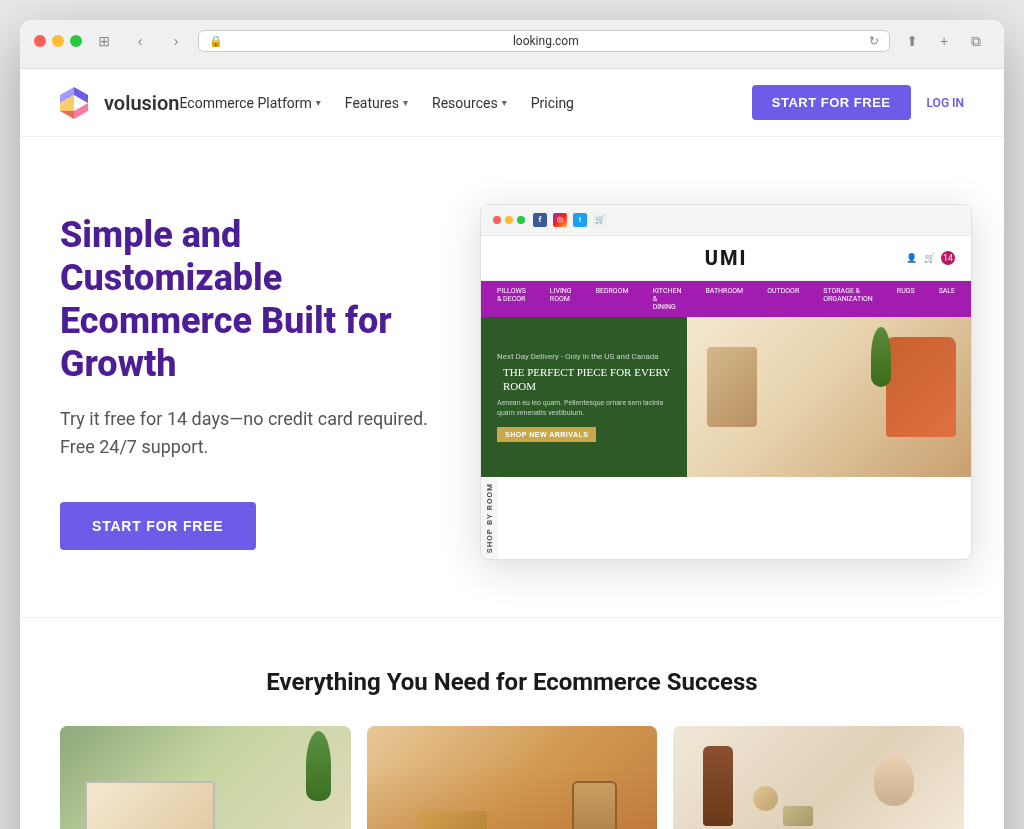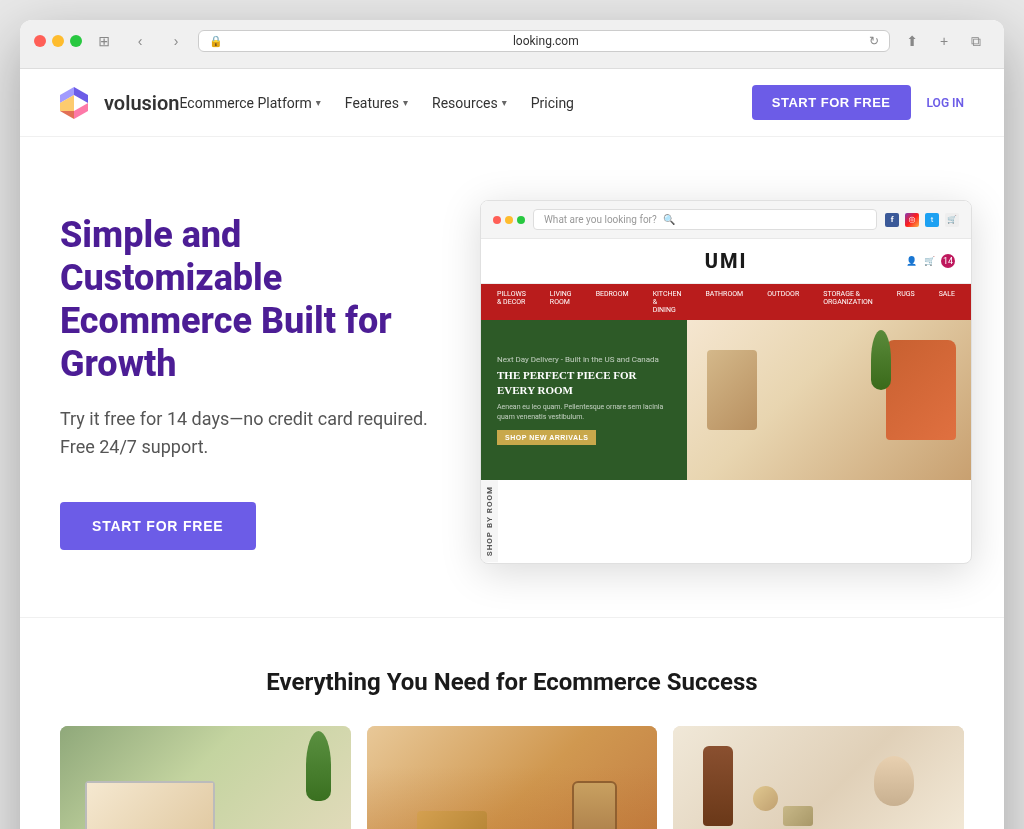--- a/index.html
+++ b/index.html
@@ -237,21 +237,21 @@
       gap: 6px;
     }
     .mock-social-icon {
       width: 16px;
       height: 16px;
       background: #ddd;
       border-radius: 2px;
       display: inline-block;
     }
     .mock-nav {
-      background: #b91c1c;
+      background: #a21caf;
       padding: 6px 16px;
       display: flex;
       gap: 24px;
     }
     .mock-nav-item {
       color: #fff;
       font-size: 7px;
       text-transform: uppercase;
     }
     .mock-hero-banner {
@@ -262,25 +262,26 @@
       background: #2d5a27;
       width: 42%;
       padding: 16px;
       display: flex;
       flex-direction: column;
       justify-content: center;
     }
     .mock-hero-headline {
       color: #fff;
       font-size: 11px;
-      font-weight: 700;
+      font-weight: 400;
       text-transform: uppercase;
       line-height: 1.3;
       margin-bottom: 6px;
       font-family: Georgia, serif;
+      margin-left: 6px;
     }
     .mock-hero-desc {
       color: rgba(255,255,255,0.7);
       font-size: 7px;
       line-height: 1.4;
       margin-bottom: 8px;
     }
     .mock-hero-btn {
       background: #c8a84b;
       color: #fff;
@@ -447,24 +448,20 @@
 
       <div class="hero-image">
         <div class="mock-browser">
 
           <div class="mock-browser-bar">
             <div style="display:flex;gap:4px;">
               <div style="width:8px;height:8px;border-radius:50%;background:#ff5f57;"></div>
               <div style="width:8px;height:8px;border-radius:50%;background:#febc2e;"></div>
               <div style="width:8px;height:8px;border-radius:50%;background:#28c840;"></div>
             </div>
-            <div class="mock-search">
-              <span>What are you looking for?</span>
-              <span style="margin-left:4px;color:#aaa;">🔍</span>
-            </div>
             <div class="mock-social-icons">
               <span class="mock-social-icon" style="background:#3b5998;border-radius:2px;width:14px;height:14px;display:inline-flex;align-items:center;justify-content:center;color:white;font-size:8px;font-weight:bold;">f</span>
               <span class="mock-social-icon" style="background:linear-gradient(135deg,#833ab4,#fd1d1d,#fcb045);border-radius:2px;width:14px;height:14px;display:inline-flex;align-items:center;justify-content:center;color:white;font-size:8px;">◎</span>
               <span class="mock-social-icon" style="background:#1da1f2;border-radius:2px;width:14px;height:14px;display:inline-flex;align-items:center;justify-content:center;color:white;font-size:8px;">t</span>
               <span class="mock-social-icon" style="background:#eee;border-radius:2px;width:14px;height:14px;display:inline-flex;align-items:center;justify-content:center;font-size:8px;">🛒</span>
             </div>
           </div>
 
           <div class="mock-site-header">
             <div style="width:80px;"></div>
@@ -483,21 +480,21 @@
             <span class="mock-nav-item">KITCHEN &amp; DINING</span>
             <span class="mock-nav-item">BATHROOM</span>
             <span class="mock-nav-item">OUTDOOR</span>
             <span class="mock-nav-item">STORAGE &amp; ORGANIZATION</span>
             <span class="mock-nav-item">RUGS</span>
             <span class="mock-nav-item">SALE</span>
           </div>
 
           <div class="mock-hero-banner">
             <div class="mock-hero-text">
-              <div style="font-size:8px;color:rgba(255,255,255,0.7);margin-bottom:4px;">Next Day Delivery - Built in the US and Canada</div>
+              <div style="font-size:8px;color:rgba(255,255,255,0.7);margin-bottom:4px;">Next Day Delivery - Only in the US and Canada</div>
               <div class="mock-hero-headline">THE PERFECT PIECE FOR EVERY ROOM</div>
               <div class="mock-hero-desc">Aenean eu leo quam. Pellentesque ornare sem lacinia quam venenatis vestibulum.</div>
               <button class="mock-hero-btn">SHOP NEW ARRIVALS</button>
             </div>
             <div class="mock-hero-photo">
 
               <div style="position:absolute;inset:0;background:linear-gradient(135deg,#f5e6d0 0%,#e8d5b0 40%,#c8a070 100%);"></div>
 
               <div style="position:absolute;right:15px;top:20px;width:70px;height:100px;background:linear-gradient(135deg,#c86030,#e07040);border-radius:8px 8px 4px 4px;"></div>
 

